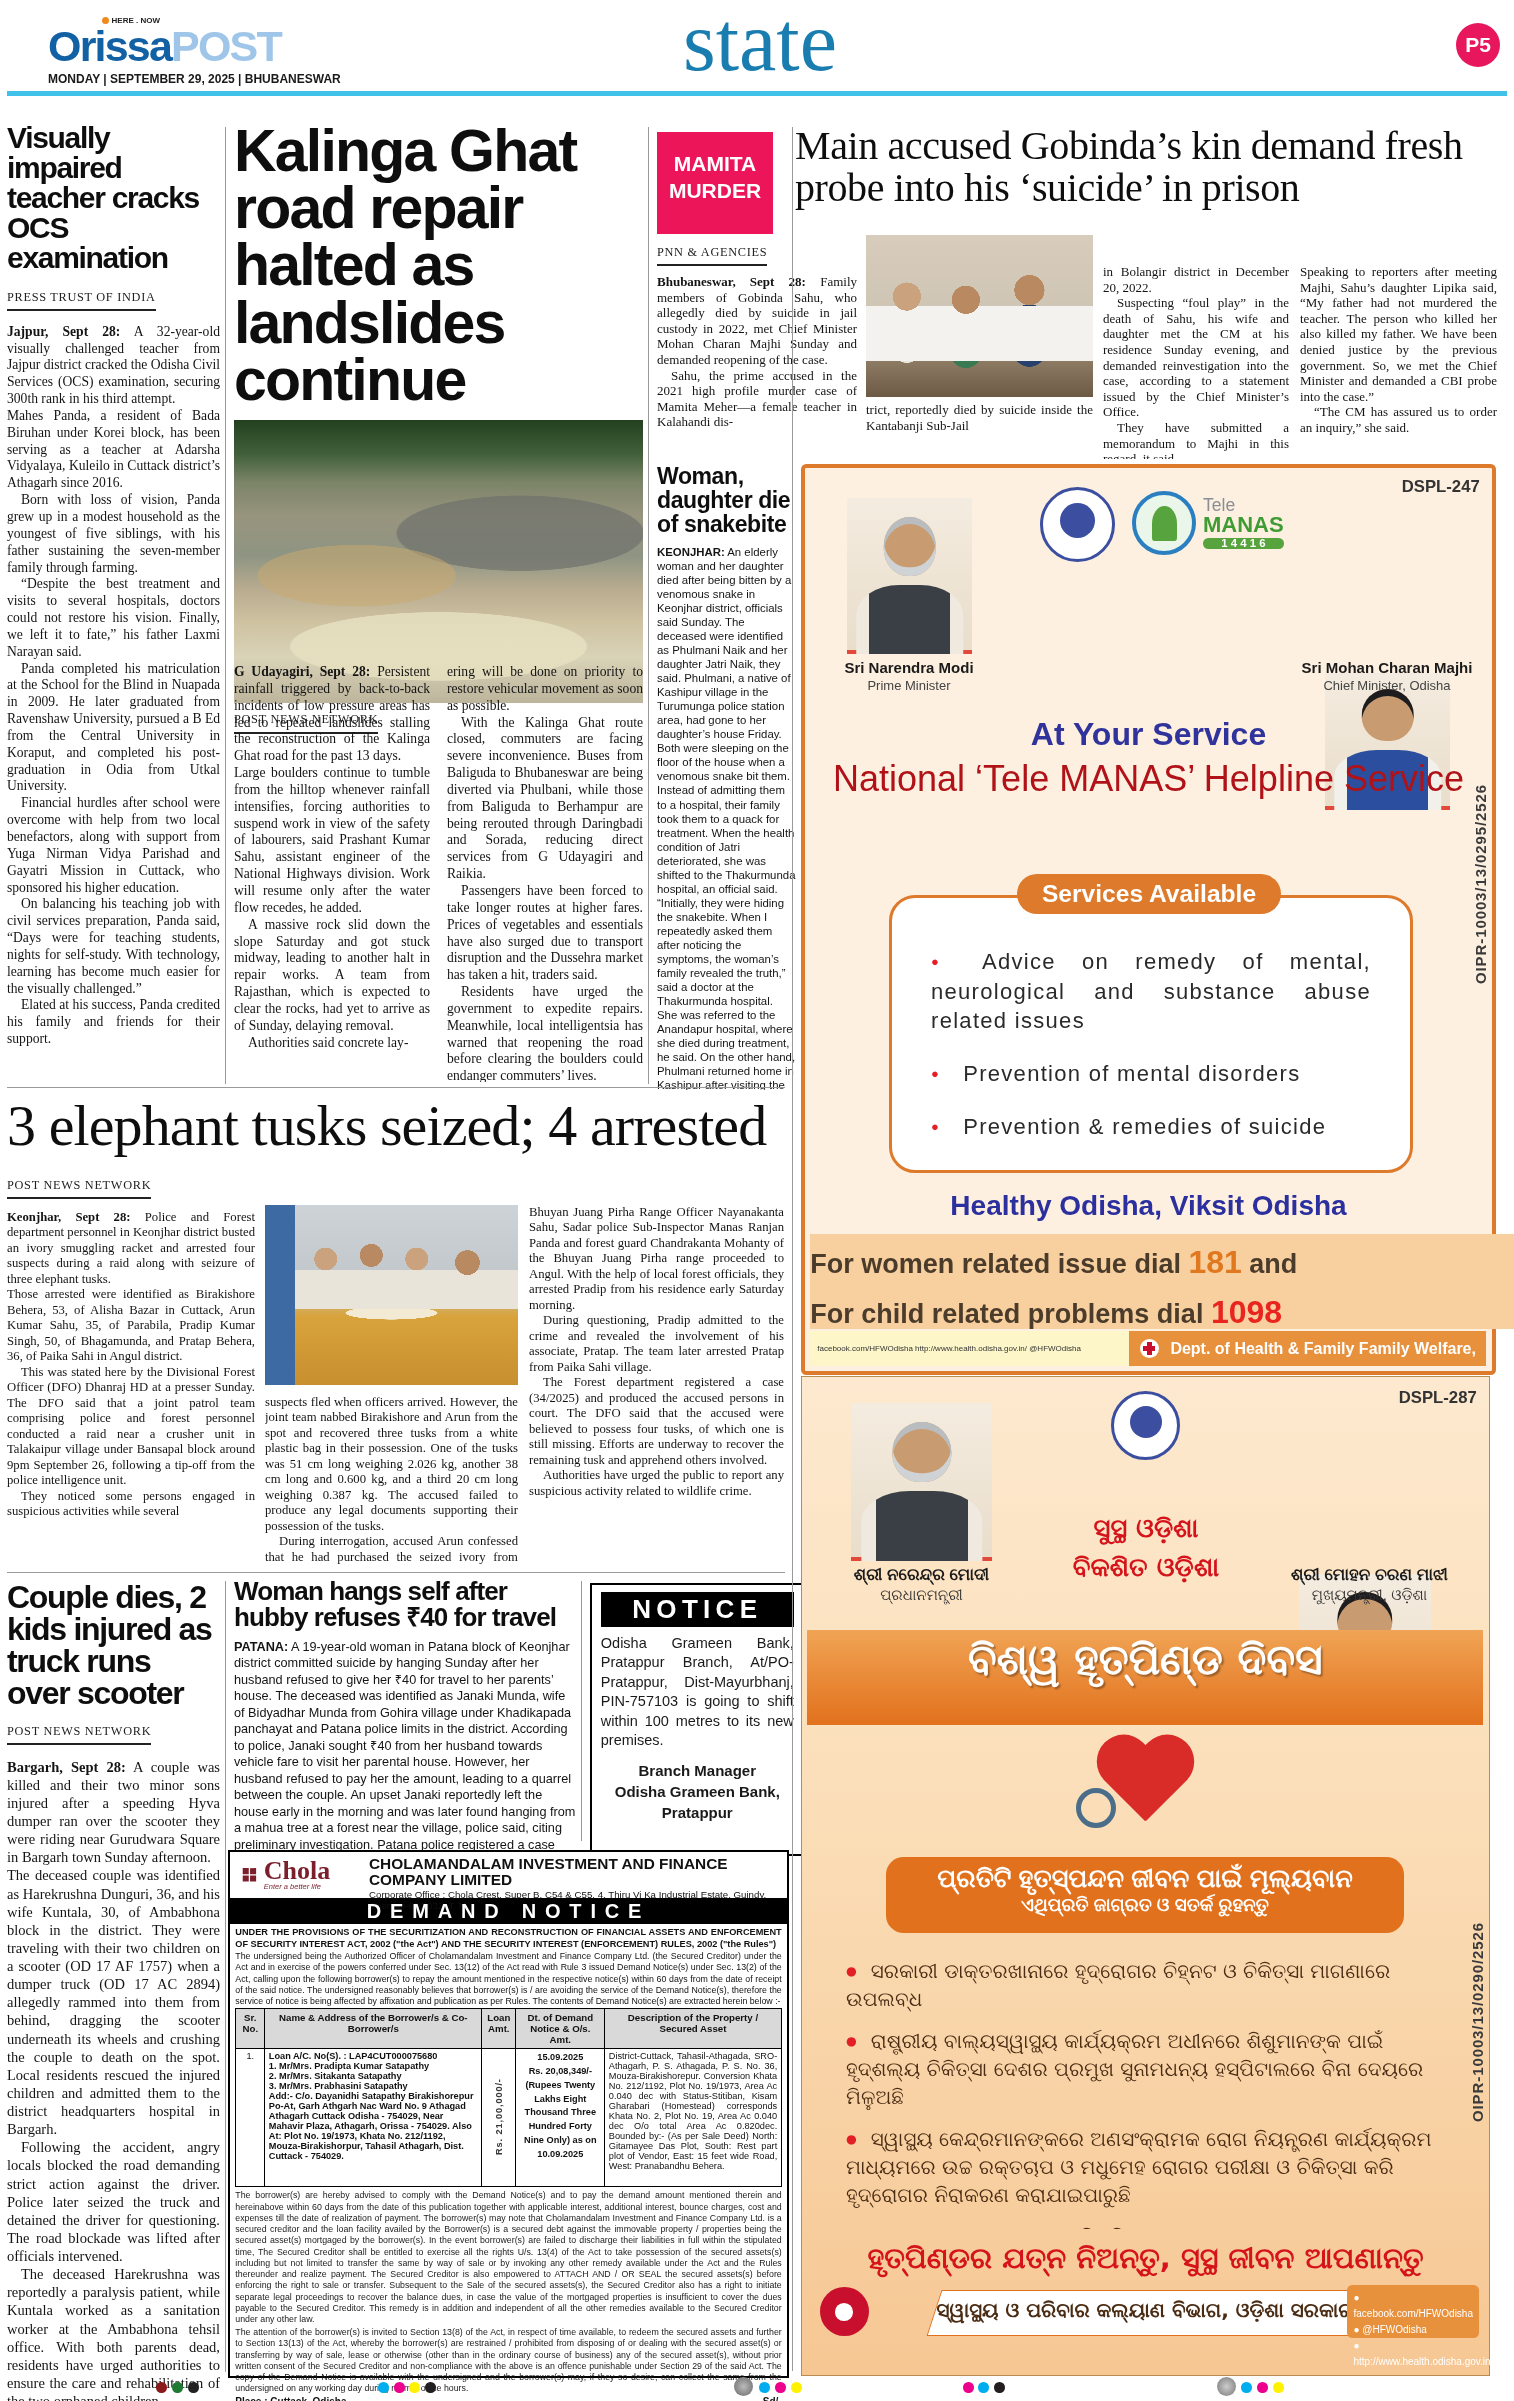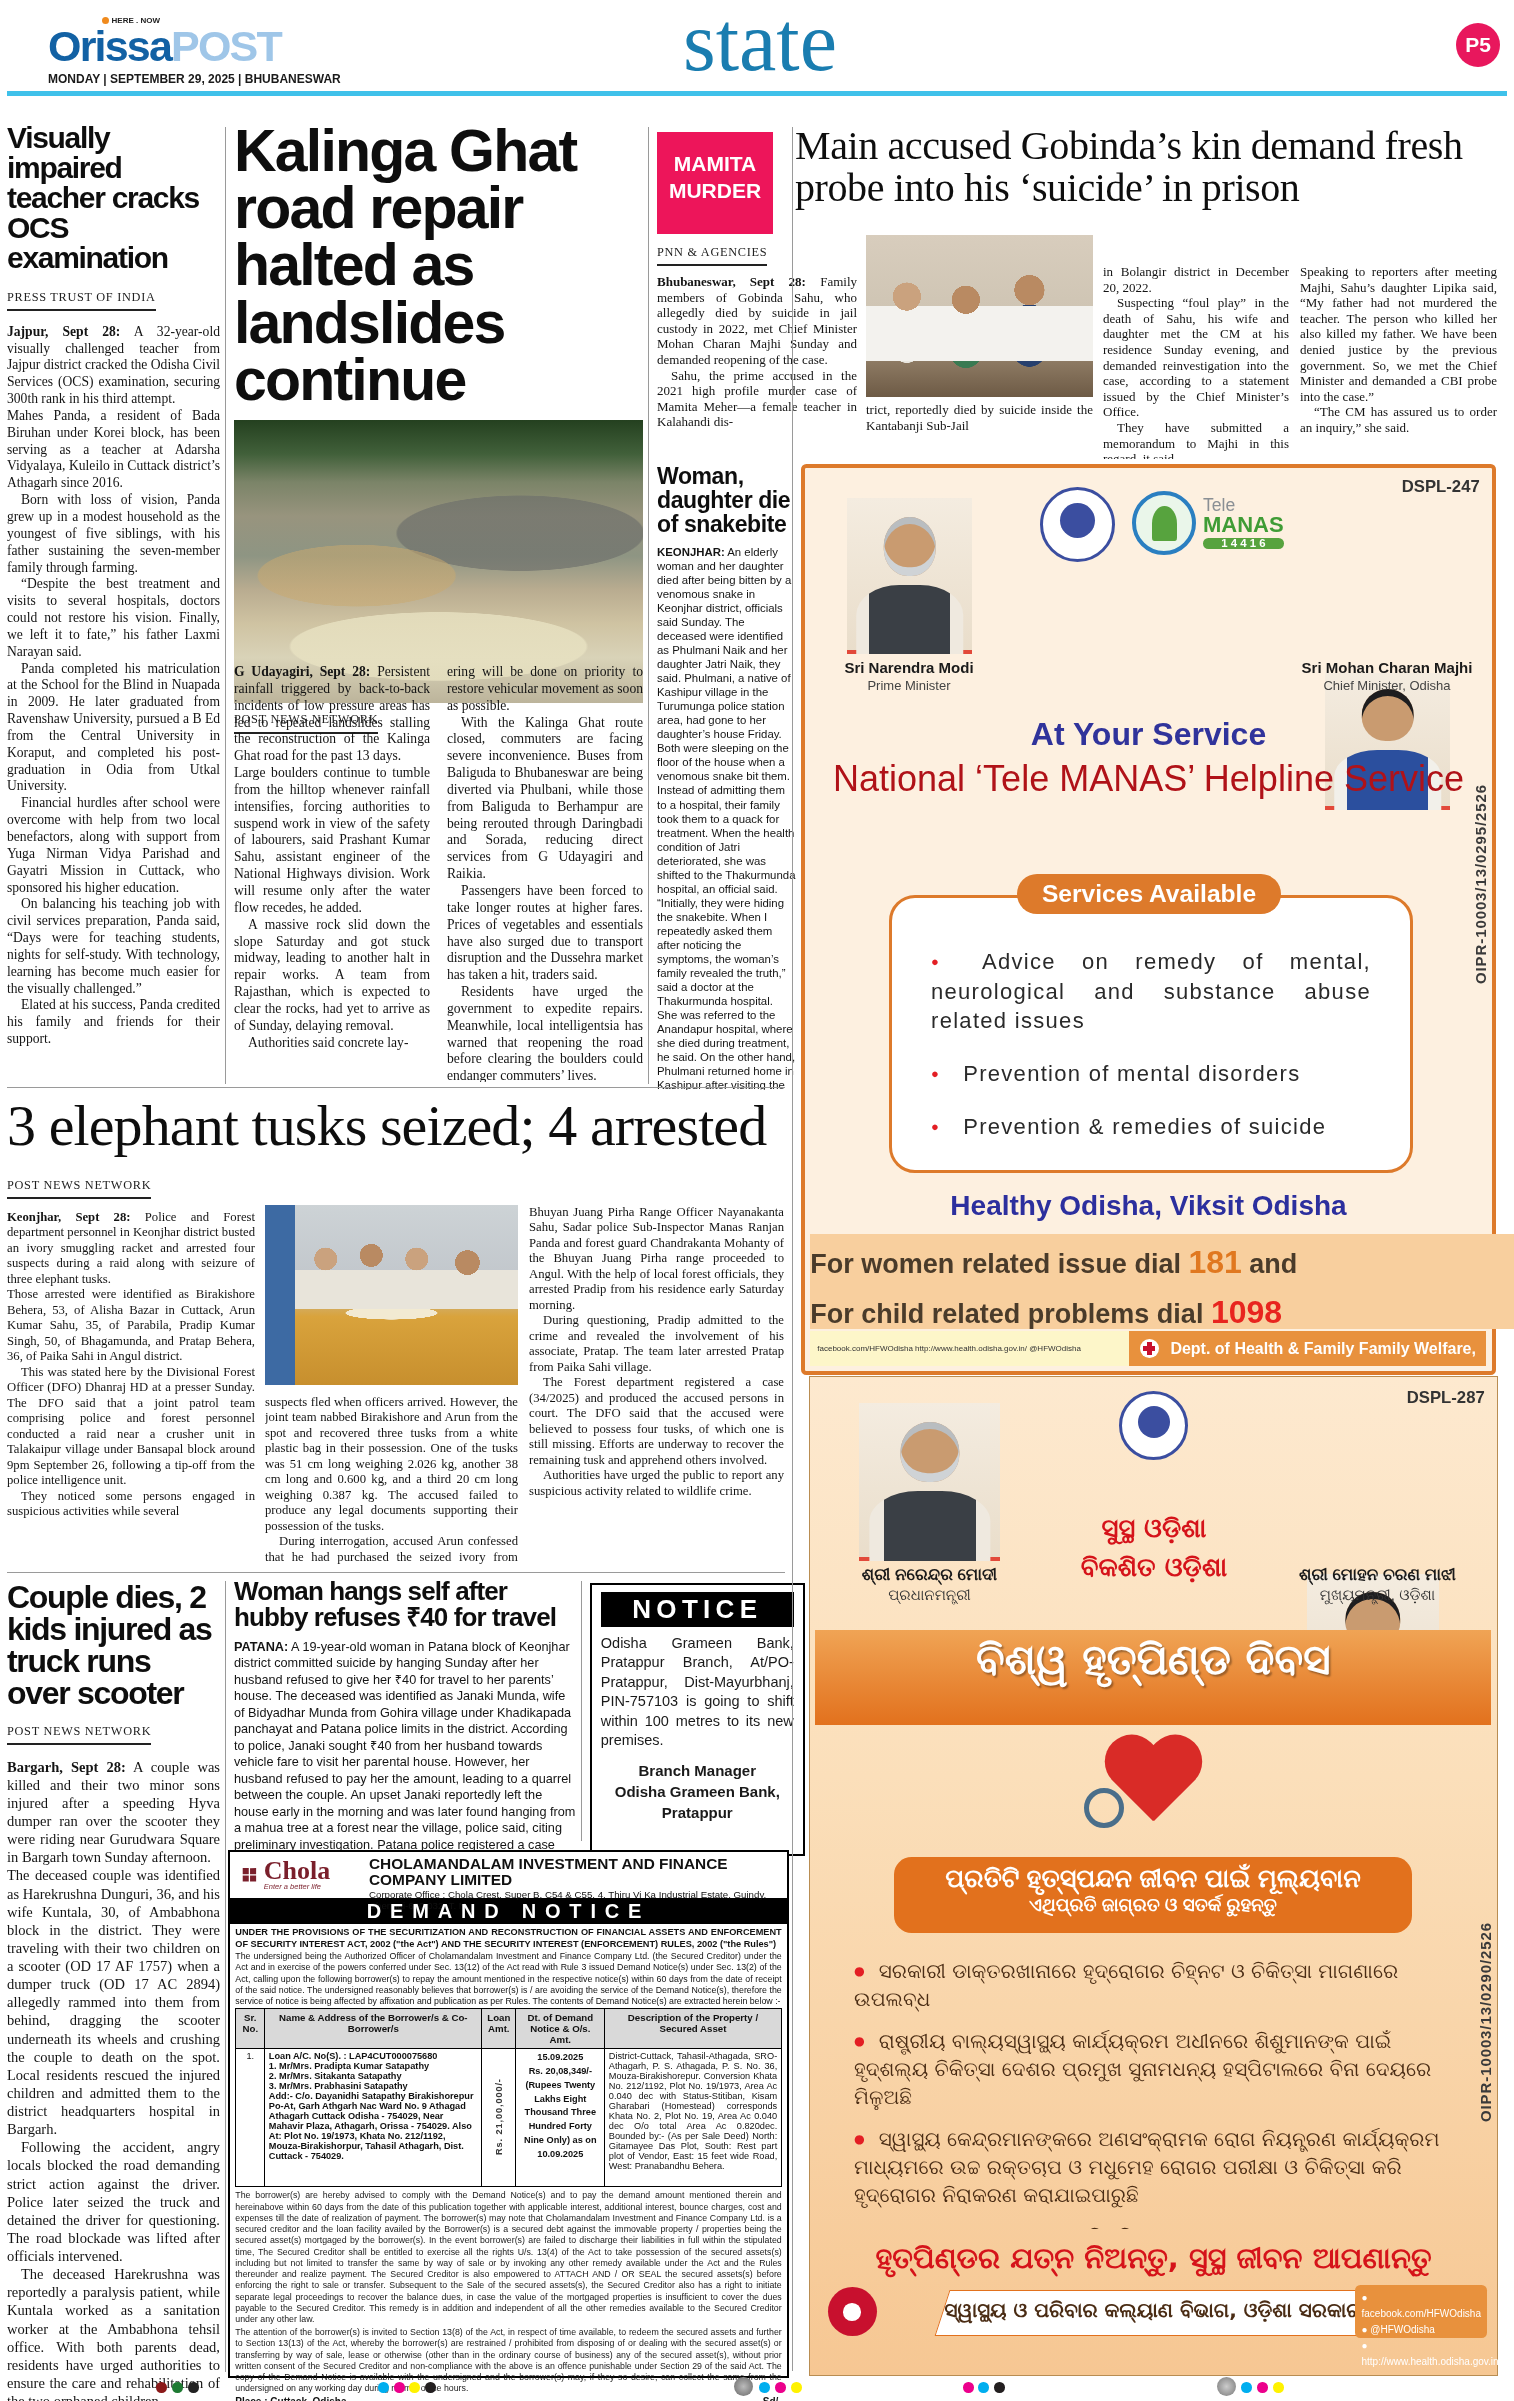--- a/index.html
+++ b/index.html
@@ -335,21 +335,21 @@
           </div>
         <div style="text-align:right;">
             <div>Sd/-</div>
           </div>
       </div>
     </div>
   </div>
 
   <div class="abs vrule" style="left:792px;top:127px;height:2244px;"></div>
 
-  <div class="abs ad2" style="left:801px;top:1376px;width:687px;height:998px;font-family:'DejaVu Sans',sans-serif;margin-left:8px;">
+  <div class="abs ad2" style="left:801px;top:1376px;width:687px;height:998px;font-family:'DejaVu Sans',sans-serif;">
     <div class="abs" style="right:12.3px;top:10.5px;font-family:'Liberation Sans',sans-serif;font-weight:bold;font-size:16.7px;color:#333;">DSPL-287</div>
     <div class="abs" style="left:309px;top:14px;width:63px;height:63px;border:3.5px solid #3b4ea0;border-radius:50%;background:#fff;">
       <div style="width:32px;height:32px;margin:12.3px auto;border-radius:50%;background:#3b4ea0;"></div>
     </div>
 
     <div class="portrait modi abs" style="left:49px;top:26px;width:141px;height:158px;">
         <div class="port-underline"></div>
       </div>
     <div class="abs cap" style="left:23px;top:188px;width:193px;">
       <div style="font-weight:bold;font-size:16.7px;color:#1a1a1a;">ଶ୍ରୀ ନରେନ୍ଦ୍ର ମୋଦୀ</div>

